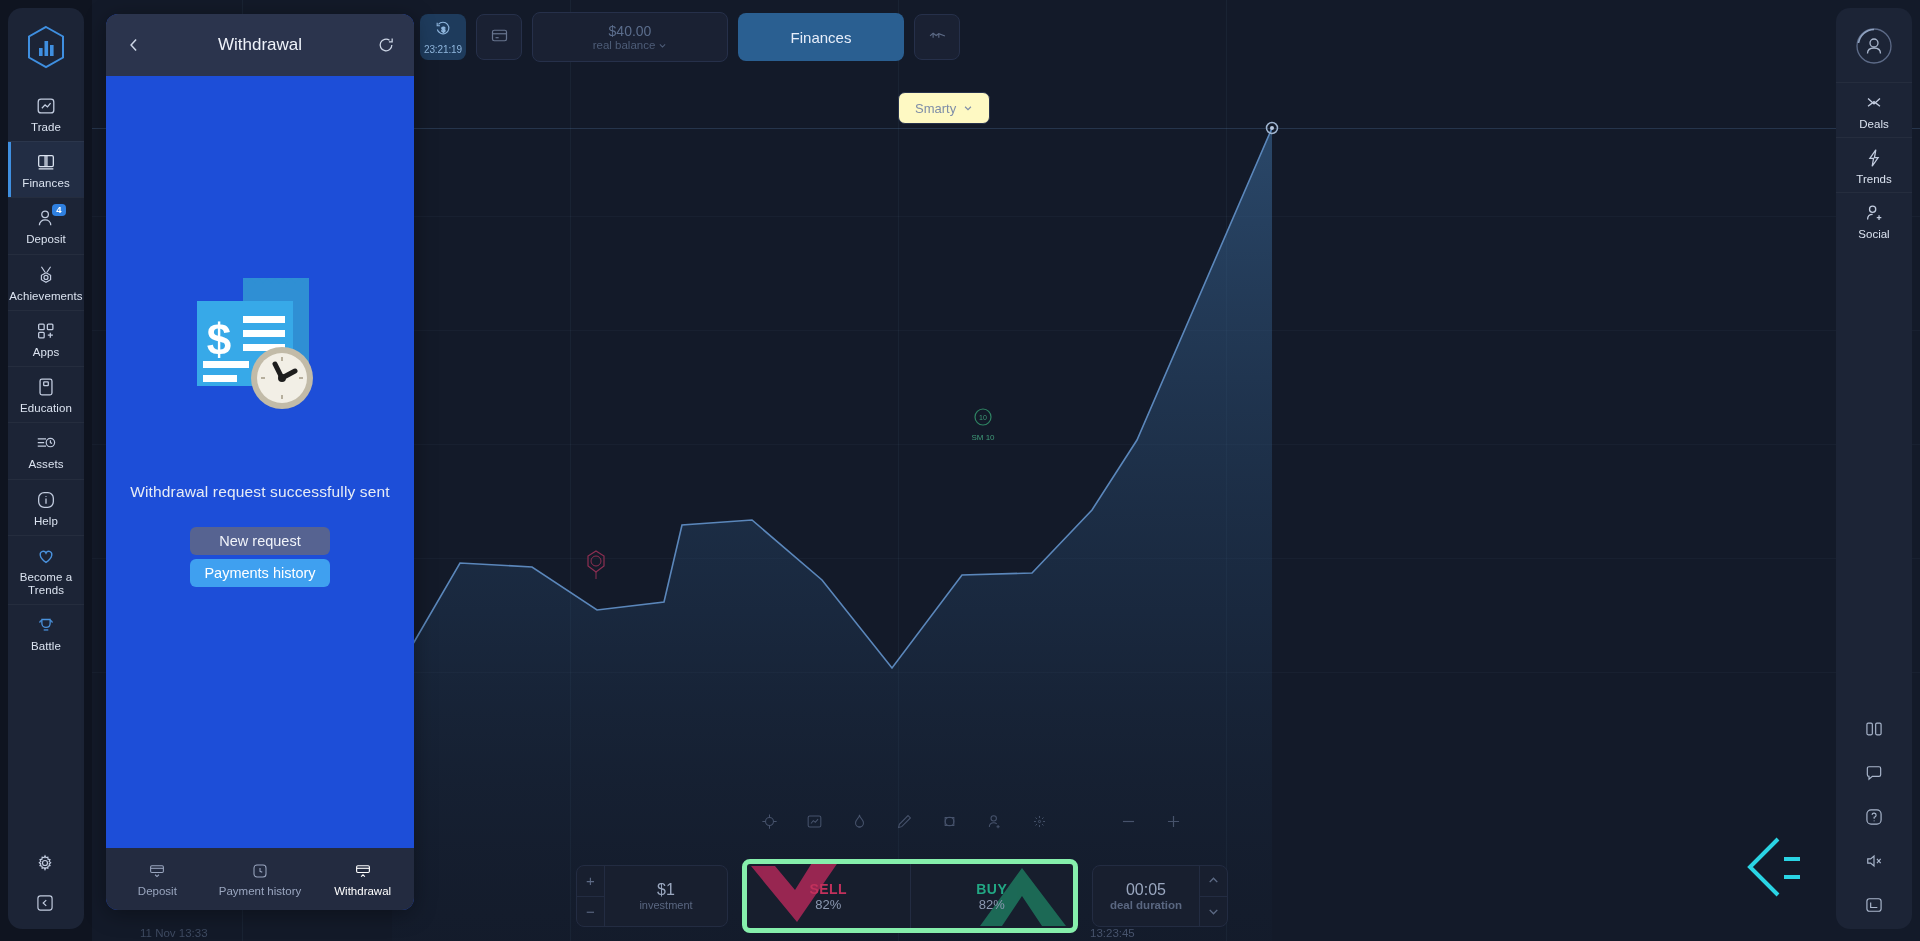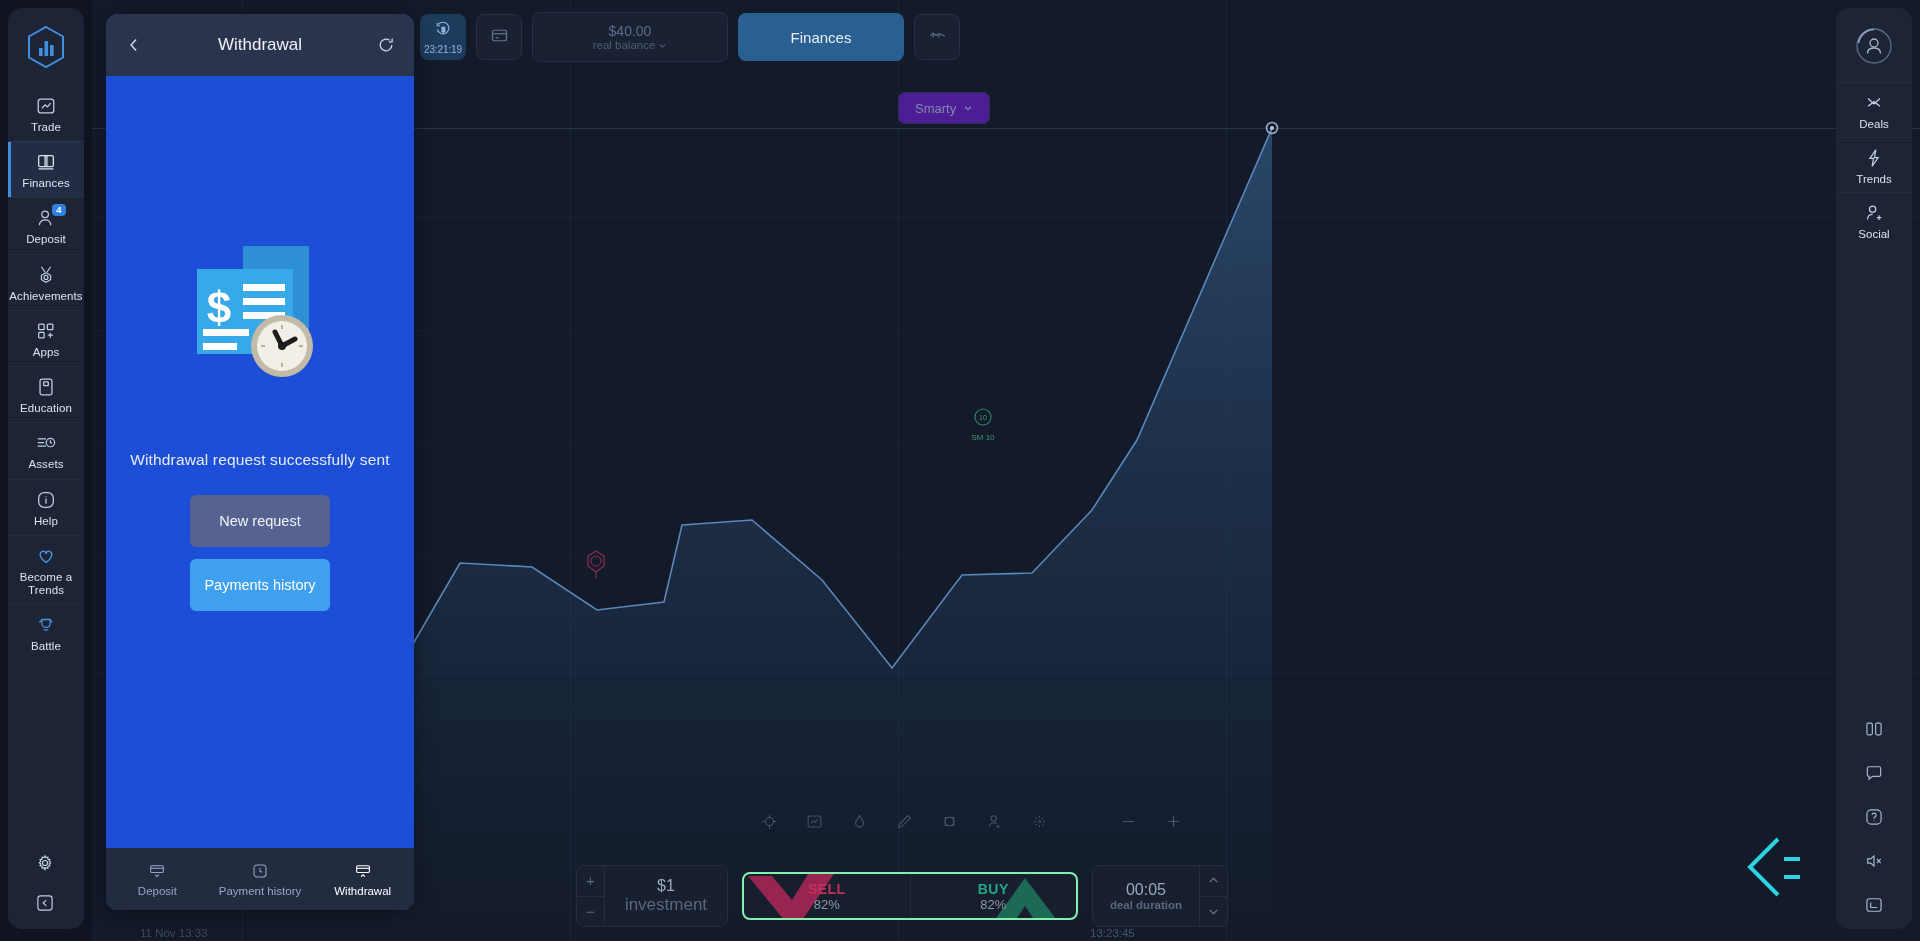--- a/index.html
+++ b/index.html
@@ -91,24 +91,24 @@
   .panel-body {
     flex: 1; display: flex; flex-direction: column; align-items: center;
     justify-content: center; padding: 0 20px 70px;
   }
   .illus { width: 150px; height: 190px; position: relative; margin-bottom: 30px; }
   .ok-text {
     font-size: 15.5px; color: #e7ecf5; margin-bottom: 26px; text-align: center;
     letter-spacing: .15px;
   }
   .btn {
-    width: 140px; height: 52px; border-radius: 6px; border: none;
+    width: 140px; height: 28px; border-radius: 6px; border: none;
     font-size: 14.5px; font-family: inherit; cursor: pointer;
     display: flex; align-items: center; justify-content: center;
-    margin-bottom: 12px;
+    margin-bottom: 4px;
   }
   .btn-secondary { background: #566391; color: #f1f4fa; }
   .btn-primary { background: #3fa0f0; color: #ffffff; }
 
   .panel-tabs {
     height: 62px; flex: 0 0 62px; background: #232b40;
     border-radius: 0 0 12px 12px; display: flex; align-items: center;
   }
   .ptab {
     flex: 1; display: flex; flex-direction: column; align-items: center; gap: 5px;
@@ -142,21 +142,21 @@
     display: flex; align-items: center; justify-content: center;
     font-size: 15px; color: #e7eefa; cursor: pointer;
   }
   .tb-deals {
     width: 46px; height: 46px; border-radius: 8px; background: #1a2133;
     border: 1px solid #26304a; display: flex; align-items: center;
     justify-content: center; color: #5c6a85; cursor: pointer;
   }
   .asset-chip {
     position: absolute; left: 898px; top: 92px; height: 32px; padding: 0 16px;
-    background: #4c1d95; border: 1px solid #28334d; border-radius: 7px;
+    background: #fef9c3; border: 1px solid #28334d; border-radius: 7px;
     display: flex; align-items: center; gap: 7px; font-size: 13px;
     color: #7e8da8; cursor: pointer; z-index: 20;
   }
 
   
   .rsidebar {
     position: absolute; right: 8px; top: 8px; width: 76px; bottom: 12px;
     background: #1c2436; border-radius: 14px;
     display: flex; flex-direction: column; align-items: center; z-index: 30;
   }
@@ -192,24 +192,24 @@
     border-radius: 8px; display: flex; overflow: hidden;
   }
   .inv-steps { width: 28px; display: flex; flex-direction: column; border-right: 1px solid #232c42; }
   .inv-step {
     flex: 1; display: flex; align-items: center; justify-content: center;
     color: #5d6a85; font-size: 15px; cursor: pointer;
   }
   .inv-step + .inv-step { border-top: 1px solid #232c42; }
   .inv-main { flex: 1; display: flex; flex-direction: column; align-items: center; justify-content: center; }
   .inv-amt { font-size: 16px; color: #9aa7bf; }
-  .inv-lbl { font-size: 17px; color: #5a6781; }
+  .inv-lbl { font-size: 11px; color: #5a6781; }
 
   .sb-box {
-    width: 336px; height: 48px; background: #171e2d; border: 2px solid #86efac;
+    width: 336px; height: 74px; background: #171e2d; border: 5px solid #86efac;
     border-radius: 8px; display: flex; position: relative; overflow: hidden;
   }
   .sb-half {
     flex: 1; display: flex; flex-direction: column; align-items: center;
     justify-content: center; position: relative; cursor: pointer; z-index: 2;
   }
   .sb-half + .sb-half { border-left: 1px solid #232c42; }
   .sb-word { font-size: 14px; font-weight: bold; letter-spacing: .4px; }
   .sb-pct { font-size: 13px; color: #8b98b1; }
   .sell-word { color: #c2315c; }

